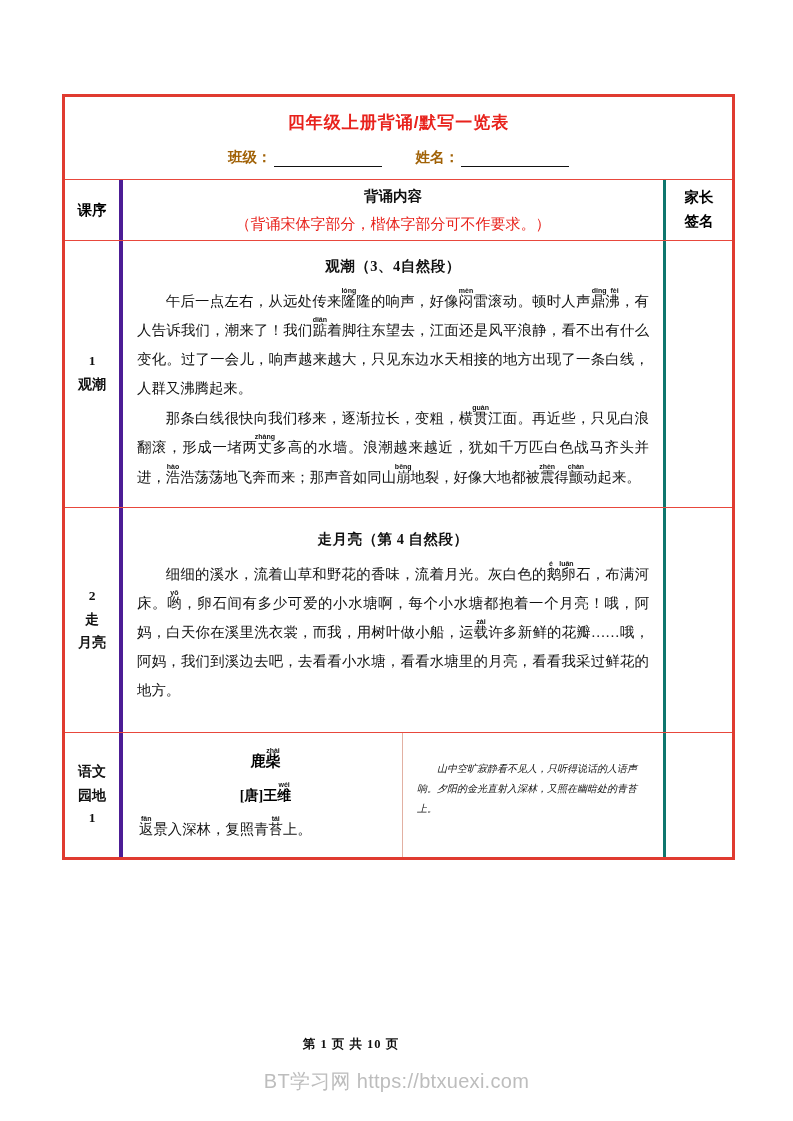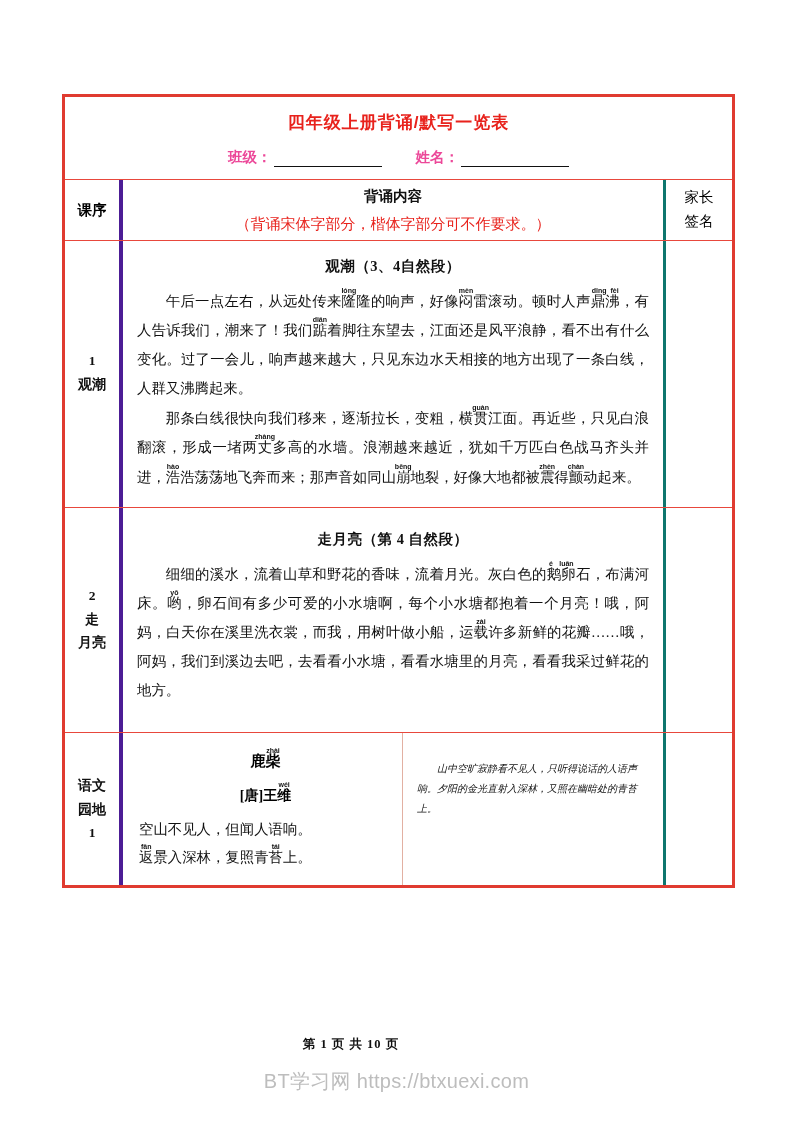--- a/index.html
+++ b/index.html
@@ -38,41 +38,41 @@
     display:flex;align-items:center;justify-content:center;
   }
 
   
   .titleblock{padding:14px 0 12px 0;text-align:center;}
   .doc-title{
     color:#e8221c;font-weight:bold;font-size:17px;letter-spacing:1px;
     font-family:"Liberation Sans","DejaVu Sans",sans-serif;
   }
   .fields{
-    margin-top:14px;font-size:14.5px;font-weight:bold;color:#ec4899;
+    margin-top:14px;font-size:14.5px;font-weight:bold;color:#a16207;
     font-family:"Liberation Sans","DejaVu Sans",sans-serif;
     display:flex;justify-content:center;gap:34px;
   }
   .field{display:inline-flex;align-items:flex-end;}
   .field .lab{white-space:pre;}
   .field .blank{
     display:inline-block;width:108px;border-bottom:1.5px solid #111;height:14px;
     margin-left:2px;
   }
 
   
   .hdr{min-height:60px;}
   .hdr .c-seq,.hdr .c-sign{font-size:14.5px;font-weight:bold;}
   .hdr .c-body{
     display:flex;flex-direction:column;align-items:center;justify-content:center;
     padding:7px 0 6px 0;
   }
   .hdr-main{font-size:14.5px;font-weight:bold;color:#111;}
   .hdr-note{font-size:15px;color:#e8221c;margin-top:9px;font-weight:normal;}
-  .sign-stack{line-height:1.65;text-align:center;font-size:14.5px;font-weight:normal;}
+  .sign-stack{line-height:1.65;text-align:center;font-size:14.5px;font-weight:bold;}
 
   
   .seq-stack{line-height:1.7;font-size:14px;font-weight:bold;color:#111;}
   .seq-stack .num{font-size:13.5px;}
 
   
   .content{padding:16px 14px 14px 14px;}
   .sec-title{
     text-align:center;font-weight:bold;font-size:14.5px;color:#111;
     margin-bottom:11px;letter-spacing:.5px;
@@ -194,21 +194,20 @@
           <div>语文</div>
           <div>园地</div>
           <div class="num">1</div>
         </div>
       </div>
       <div class="c-body">
         <div class="poem-wrap">
           <div class="poem-left">
             <div class="poem-title">鹿<ruby>柴<rt>zhài</rt></ruby></div>
             <div class="poem-author">[唐]王<ruby>维<rt>wéi</rt></ruby></div>
-            <div class="poem-line">空山不见人，但闻人语响。</div>
             <div class="poem-line"><ruby>返<rt>fǎn</rt></ruby>景入深林，复照青<ruby>苔<rt>tái</rt></ruby>上。</div>
           </div>
           <div class="poem-right">
             <div class="gloss">山中空旷寂静看不见人，只听得说话的人语声响。夕阳的金光直射入深林，又照在幽暗处的青苔上。</div>
           </div>
         </div>
       </div>
       <div class="c-sign"></div>
     </div>
 

